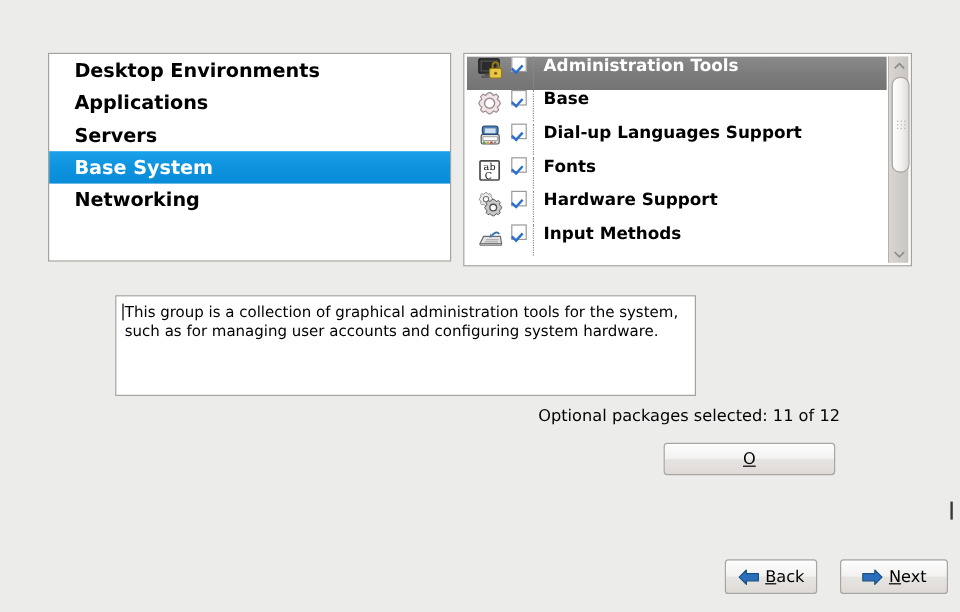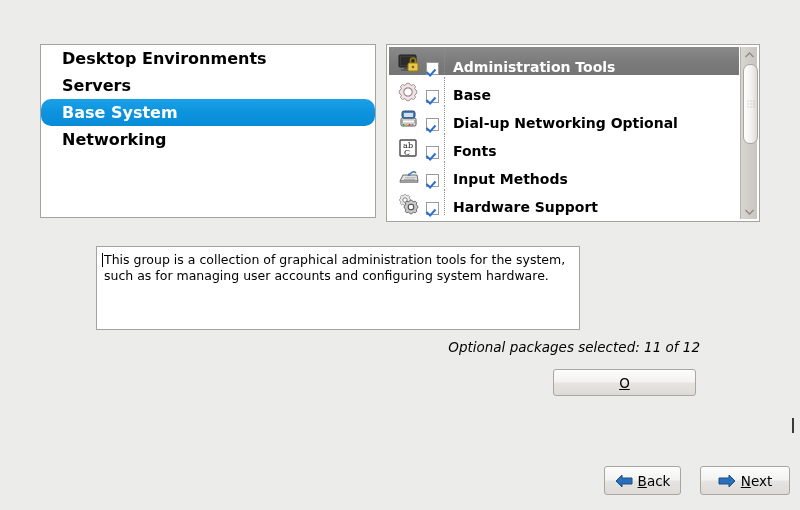--- a/index.html
+++ b/index.html
@@ -24,32 +24,31 @@
 
   .glist{list-style:none;margin:0;padding:0;}
   .glist li{
     height:27px;line-height:27px;
     padding-left:21px;font-weight:bold;font-size:16px;
     color:#000;white-space:nowrap;overflow:hidden;
   }
   .glist li.selected{
     background:linear-gradient(to bottom,#1ba1e8 0%,#0d93de 50%,#0a8cd7 100%);
     color:#fff;
-    border-radius:10px;
   }
 
   
   .pkg-wrap{position:relative;width:100%;height:100%;}
   .pkg-scrollport{
     position:absolute;left:0;top:0;right:18px;bottom:0;
     overflow:hidden;background:#fff;
   }
   .plist{list-style:none;margin:0;padding:0;}
   .plist li{
-    height:28px;display:flex;align-items:flex-end;
+    height:28px;display:flex;align-items:flex-start;
     padding-left:8px;white-space:nowrap;
   }
   .plist li.selected{
     background:linear-gradient(to bottom,#8a8a8a 0%,#7b7b7b 55%,#747474 100%);
   }
   .plist li.selected .plabel{color:#fff;}
   .picon{width:26px;height:22px;flex:0 0 26px;position:relative;margin-right:3px;}
   .pcheck{
     width:11px;height:11px;flex:0 0 11px;background:#fff;
     border:1px solid #9a9a9a;position:relative;margin-right:0px;
@@ -92,21 +91,21 @@
     background:#fff;border:1px solid #a6a29c;box-sizing:border-box;
     padding:5px 6px 0 7px;
   }
   #desc-text{font-size:12.5px;line-height:16px;color:#000;}
   #desc-box::before{
     content:"";position:absolute;left:5px;top:6px;width:1px;height:14px;background:#000;
   }
 
   #pkg-status{
     position:absolute;left:300px;top:339px;width:400px;
-    text-align:right;font-style:italic;font-size:13.5px;color:#000;
+    text-align:right;font-size:13.5px;color:#000;
   }
 
   
   .btn{
     position:absolute;box-sizing:border-box;
     background:linear-gradient(to bottom,#fdfdfd 0%,#f3f2f1 48%,#e6e4e1 52%,#dedbd7 100%);
     border:1px solid #a9a6a2;border-radius:3px;
     display:flex;align-items:center;justify-content:center;
     font-size:13.5px;color:#000;
     box-shadow:0 1px 0 rgba(255,255,255,.7) inset;
@@ -121,20 +120,21 @@
 </head>
 <body>
 
 <div class="screen">
 
   <div class="panels">
 
     <div class="listbox" id="group-list">
       <ul class="glist">
         <li><span>Desktop Environments</span></li>
+        <li><span>Applications</span></li>
         <li><span>Servers</span></li>
         <li class="selected"><span>Base System</span></li>
         <li><span>Networking</span></li>
       </ul>
     </div>
 
     <div class="listbox" id="pkg-list">
       <div class="pkg-wrap">
         <div class="pkg-scrollport">
           <ul class="plist">
@@ -179,71 +179,71 @@
                   <rect x="7" y="4" width="9" height="4" fill="#cfe0ef"></rect>
                   <rect x="5.5" y="11" width="12" height="3" fill="#fff" stroke="#888" stroke-width=".6"></rect>
                   <rect x="5.5" y="15" width="2" height="1.6" fill="#2fa34a"></rect>
                   <rect x="8.5" y="15" width="2" height="1.6" fill="#e0a82e"></rect>
                   <rect x="11.5" y="15" width="2" height="1.6" fill="#c0392b"></rect>
                   <rect x="14.5" y="15" width="2" height="1.6" fill="#888"></rect>
                 </svg>
               </span>
               <span class="pcheck"></span>
               <span class="pdotted"></span>
-              <span class="plabel">Dial-up Networking Optional</span>
+              <span class="plabel">Dial-up Languages Support</span>
             </li>
 
             <li>
               <span class="picon">
                 <svg width="26" height="22" viewBox="0 0 26 22">
                   <rect x="3" y="3" width="16" height="16" rx="1" fill="#fff" stroke="#4a4a4a" stroke-width="1.4"></rect>
                   <text x="6" y="11" font-family="DejaVu Serif, serif" font-size="8" fill="#111">a</text>
                   <text x="11" y="11" font-family="DejaVu Serif, serif" font-size="8" fill="#111">b</text>
                   <text x="7" y="18" font-family="DejaVu Serif, serif" font-size="8" fill="#111">C</text>
                 </svg>
               </span>
               <span class="pcheck"></span>
               <span class="pdotted"></span>
               <span class="plabel">Fonts</span>
+            </li>
+
+            <li>
+              <span class="picon">
+                <svg width="26" height="22" viewBox="0 0 26 22">
+                  <g transform="translate(8,7) scale(.62)">
+                    <path d="M0-9 2-8 3.2-6.5 5.5-7.5 7.5-5.5 6.5-3.2 8-2 9 0 8 2 6.5 3.2 7.5 5.5 5.5 7.5 3.2 6.5 2 8 0 9 -2 8 -3.2 6.5 -5.5 7.5 -7.5 5.5 -6.5 3.2 -8 2 -9 0 -8-2 -6.5-3.2 -7.5-5.5 -5.5-7.5 -3.2-6.5 -2-8Z" fill="#ededed" stroke="#707070"></path>
+                    <circle r="3.6" fill="#fff" stroke="#707070" stroke-width="1.4"></circle>
+                  </g>
+                  <g transform="translate(14,14) scale(.78)">
+                    <path d="M0-9 2-8 3.2-6.5 5.5-7.5 7.5-5.5 6.5-3.2 8-2 9 0 8 2 6.5 3.2 7.5 5.5 5.5 7.5 3.2 6.5 2 8 0 9 -2 8 -3.2 6.5 -5.5 7.5 -7.5 5.5 -6.5 3.2 -8 2 -9 0 -8-2 -6.5-3.2 -7.5-5.5 -5.5-7.5 -3.2-6.5 -2-8Z" fill="#c9c9c9" stroke="#4e4e4e"></path>
+                    <circle r="3.6" fill="#fff" stroke="#4e4e4e" stroke-width="1.4"></circle>
+                  </g>
+                </svg>
+              </span>
+              <span class="pcheck"></span>
+              <span class="pdotted"></span>
+              <span class="plabel">Hardware Support</span>
             </li>
 
             <li>
               <span class="picon">
                 <svg width="26" height="22" viewBox="0 0 26 22">
                   <path d="M3 16 L6 10 H20 L21 16 Z" fill="#e2e2e2" stroke="#6a6a6a"></path>
                   <path d="M3 16 H21 V17.5 H3 Z" fill="#b9b9b9" stroke="#6a6a6a" stroke-width=".6"></path>
                   <g stroke="#9a9a9a" stroke-width=".7">
                     <path d="M7 14.5 H18"></path>
                       <path d="M8 12.8 H18.6"></path>
                   </g>
                   <path d="M13 9 q4-4 6-1" fill="none" stroke="#3f72ad" stroke-width="1.6"></path>
                   <path d="M12 7.5 l1.5 3 -3 .4Z" fill="#3f72ad"></path>
                 </svg>
               </span>
               <span class="pcheck"></span>
               <span class="pdotted"></span>
               <span class="plabel">Input Methods</span>
-            </li>
-
-            <li>
-              <span class="picon">
-                <svg width="26" height="22" viewBox="0 0 26 22">
-                  <g transform="translate(8,7) scale(.62)">
-                    <path d="M0-9 2-8 3.2-6.5 5.5-7.5 7.5-5.5 6.5-3.2 8-2 9 0 8 2 6.5 3.2 7.5 5.5 5.5 7.5 3.2 6.5 2 8 0 9 -2 8 -3.2 6.5 -5.5 7.5 -7.5 5.5 -6.5 3.2 -8 2 -9 0 -8-2 -6.5-3.2 -7.5-5.5 -5.5-7.5 -3.2-6.5 -2-8Z" fill="#ededed" stroke="#707070"></path>
-                    <circle r="3.6" fill="#fff" stroke="#707070" stroke-width="1.4"></circle>
-                  </g>
-                  <g transform="translate(14,14) scale(.78)">
-                    <path d="M0-9 2-8 3.2-6.5 5.5-7.5 7.5-5.5 6.5-3.2 8-2 9 0 8 2 6.5 3.2 7.5 5.5 5.5 7.5 3.2 6.5 2 8 0 9 -2 8 -3.2 6.5 -5.5 7.5 -7.5 5.5 -6.5 3.2 -8 2 -9 0 -8-2 -6.5-3.2 -7.5-5.5 -5.5-7.5 -3.2-6.5 -2-8Z" fill="#c9c9c9" stroke="#4e4e4e"></path>
-                    <circle r="3.6" fill="#fff" stroke="#4e4e4e" stroke-width="1.4"></circle>
-                  </g>
-                </svg>
-              </span>
-              <span class="pcheck"></span>
-              <span class="pdotted"></span>
-              <span class="plabel">Hardware Support</span>
             </li>
 
           </ul>
         </div>
 
         <div class="vscroll">
           <div class="sarrow up">
             <svg width="9" height="6" viewBox="0 0 9 6">
                 <path d="M.5 5 L4.5 1 L8.5 5" fill="none" stroke="#8d8a86" stroke-width="1.3"></path>
               </svg>

